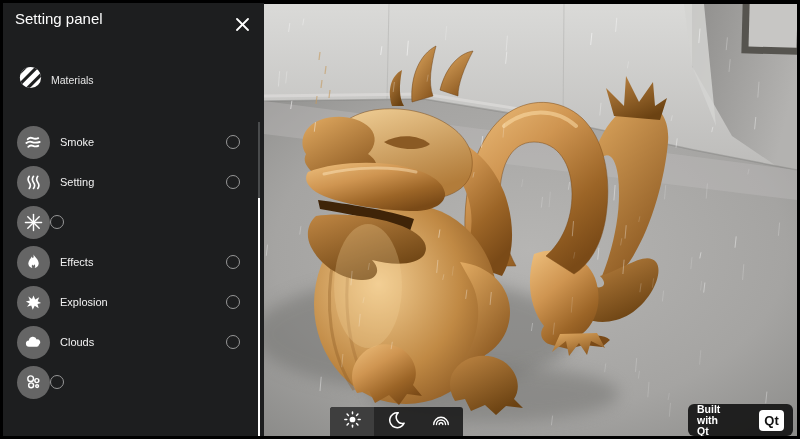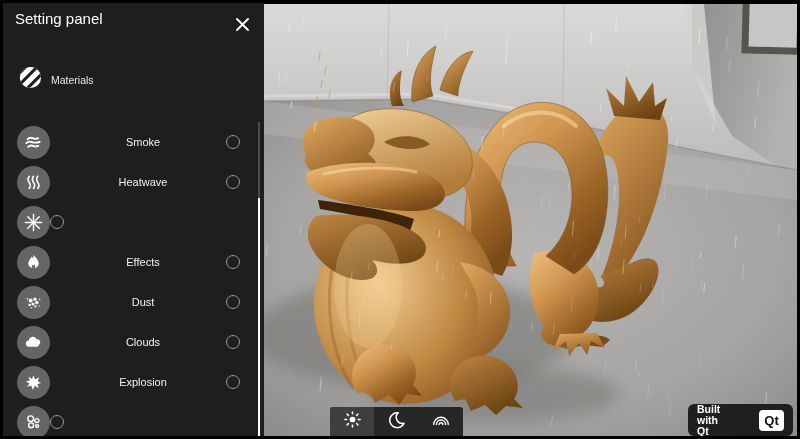--- a/index.html
+++ b/index.html
@@ -14,21 +14,21 @@
   .close-btn { position:absolute; top:14px; right:13px; width:18px; height:18px;
                display:flex; align-items:center; justify-content:center; cursor:pointer; }
 
   .tabs { position:absolute; left:14px; right:14px; top:43px; height:67px;
           display:flex; justify-content:space-between; }
   .tab { width:73px; height:67px; display:flex; align-items:center;
          justify-content:space-between; gap:7px; border-radius:4px; cursor:pointer; }
   .tab.active { background:#3c3e3f; }
   .tab-label { font-size:10.5px; color:#e6e6e6; }
 
-  .effects-list { position:absolute; left:0; right:8px; top:119px; bottom:0; overflow:hidden;text-align:center; }
+  .effects-list { position:absolute; left:0; right:8px; top:119px; bottom:0; overflow:hidden; }
   .effect-row { height:40px; display:flex; align-items:center; padding-left:14px; cursor:pointer; }
   .effect-icon-circle { width:33px; height:33px; border-radius:50%; background:#656565;
                         display:flex; align-items:center; justify-content:center; flex:none; }
   .effect-icon-circle svg { display:block; }
   .effect-label { margin-left:10px; font-size:11px; color:#f2f2f2; flex:1; }
   .radio { width:14px; height:14px; border:1.5px solid #979797; border-radius:50%;
            margin-right:16px; flex:none; background:transparent; }
 
   .scroll-track { position:absolute; right:4px; top:119px; bottom:0; width:2px; background:#4a4c4d; }
   .scroll-thumb { position:absolute; right:4px; top:195px; bottom:0; width:2px; background:#ffffff; }
@@ -107,21 +107,21 @@
       <span class="radio"></span>
     </div>
         <div class="effect-row">
       <span class="effect-icon-circle">
       <svg width="19" height="19" viewBox="0 0 20 20" fill="none" stroke="#fff" stroke-width="1.7" stroke-linecap="round">
         <path d="M5.5,3.5 q-2.4,3.2 0,6.4 t0,6.4"></path>
         <path d="M10,3.5 q-2.4,3.2 0,6.4 t0,6.4"></path>
         <path d="M14.5,3.5 q-2.4,3.2 0,6.4 t0,6.4"></path>
       </svg>
     </span>
-      <span class="effect-label">Heatwave</span>
+      <span class="effect-label">Setting</span>
       <span class="radio"></span>
     </div>
         <div class="effect-row">
       <span class="effect-icon-circle">
       <svg width="19" height="19" viewBox="0 0 20 20" stroke="#fff" stroke-width="1.5" stroke-linecap="round">
         <line x1="10" y1="1.5" x2="10" y2="18.5"></line>
         <line x1="1.5" y1="10" x2="18.5" y2="10"></line>
         <line x1="4" y1="4" x2="16" y2="16"></line>
         <line x1="16" y1="4" x2="4" y2="16"></line>
       </svg>
@@ -134,51 +134,33 @@
         <path d="M10,1.5 C12,5 15.5,6.8 15.5,11.2 A5.6,5.6 0 0 1 4.5,11.2 C4.5,8 7,6 8.2,3.6 C8.8,5.8 10.6,6.2 10,1.5 Z" fill="#fff"></path>
         <path d="M10,16.6 C8.2,15.8 7.6,13.8 8.7,12.2 C9.1,13.5 11.2,13.6 10.9,11.6 C12.3,13.2 12.1,15.8 10,16.6 Z" fill="#656565"></path>
       </svg>
     </span>
       <span class="effect-label">Effects</span>
       <span class="radio"></span>
     </div>
         <div class="effect-row">
       <span class="effect-icon-circle">
       <svg width="19" height="19" viewBox="0 0 20 20" fill="#fff">
-        <circle cx="7" cy="8" r="2.1"></circle>
-              <circle cx="11.5" cy="6.5" r="1.7"></circle>
-        <circle cx="13.5" cy="10" r="1.9"></circle>
-              <circle cx="9.5" cy="11.5" r="1.6"></circle>
-        <circle cx="6" cy="12.5" r="1.3"></circle>
-              <circle cx="12" cy="14" r="1.2"></circle>
-        <circle cx="3.5" cy="6" r="0.8"></circle>
-              <circle cx="16.5" cy="6.5" r="0.8"></circle>
-        <circle cx="16" cy="13.5" r="0.7"></circle>
-              <circle cx="8" cy="15.5" r="0.7"></circle>
-      </svg>
-    </span>
-      <span class="effect-label">Dust</span>
+        <path d="M10,2.5 L11.8,6.8 L16,4.5 L14.4,8.7 L18,10.5 L14.2,11.6 L15.4,16 L11.3,13.3 L9.2,17.5 L7.6,13.2 L3.2,14.6 L5.8,11 L2,9 L6.2,8 L4.6,3.8 L8.4,6.2 Z"></path>
+      </svg>
+    </span>
+      <span class="effect-label">Explosion</span>
       <span class="radio"></span>
     </div>
         <div class="effect-row">
       <span class="effect-icon-circle">
       <svg width="19" height="19" viewBox="0 0 20 20" fill="#fff">
         <path d="M5.5,14.5 a3.3,3.3 0 0 1 -0.4,-6.6 a4.3,4.3 0 0 1 8.3,-1.1 a3.1,3.1 0 0 1 2.4,5.6 a2.6,2.6 0 0 1 -2.3,2.1 Z"></path>
       </svg>
     </span>
       <span class="effect-label">Clouds</span>
-      <span class="radio"></span>
-    </div>
-        <div class="effect-row">
-      <span class="effect-icon-circle">
-      <svg width="19" height="19" viewBox="0 0 20 20" fill="#fff">
-        <path d="M10,2.5 L11.8,6.8 L16,4.5 L14.4,8.7 L18,10.5 L14.2,11.6 L15.4,16 L11.3,13.3 L9.2,17.5 L7.6,13.2 L3.2,14.6 L5.8,11 L2,9 L6.2,8 L4.6,3.8 L8.4,6.2 Z"></path>
-      </svg>
-    </span>
-      <span class="effect-label">Explosion</span>
       <span class="radio"></span>
     </div>
         <div class="effect-row">
       <span class="effect-icon-circle">
       <svg width="19" height="19" viewBox="0 0 20 20" fill="none" stroke="#fff" stroke-width="1.5">
         <circle cx="7" cy="6" r="3"></circle>
         <circle cx="13.5" cy="8" r="2.1"></circle>
         <circle cx="7.5" cy="13" r="2.6"></circle>
         <circle cx="13.8" cy="13.8" r="1.5"></circle>
       </svg>

